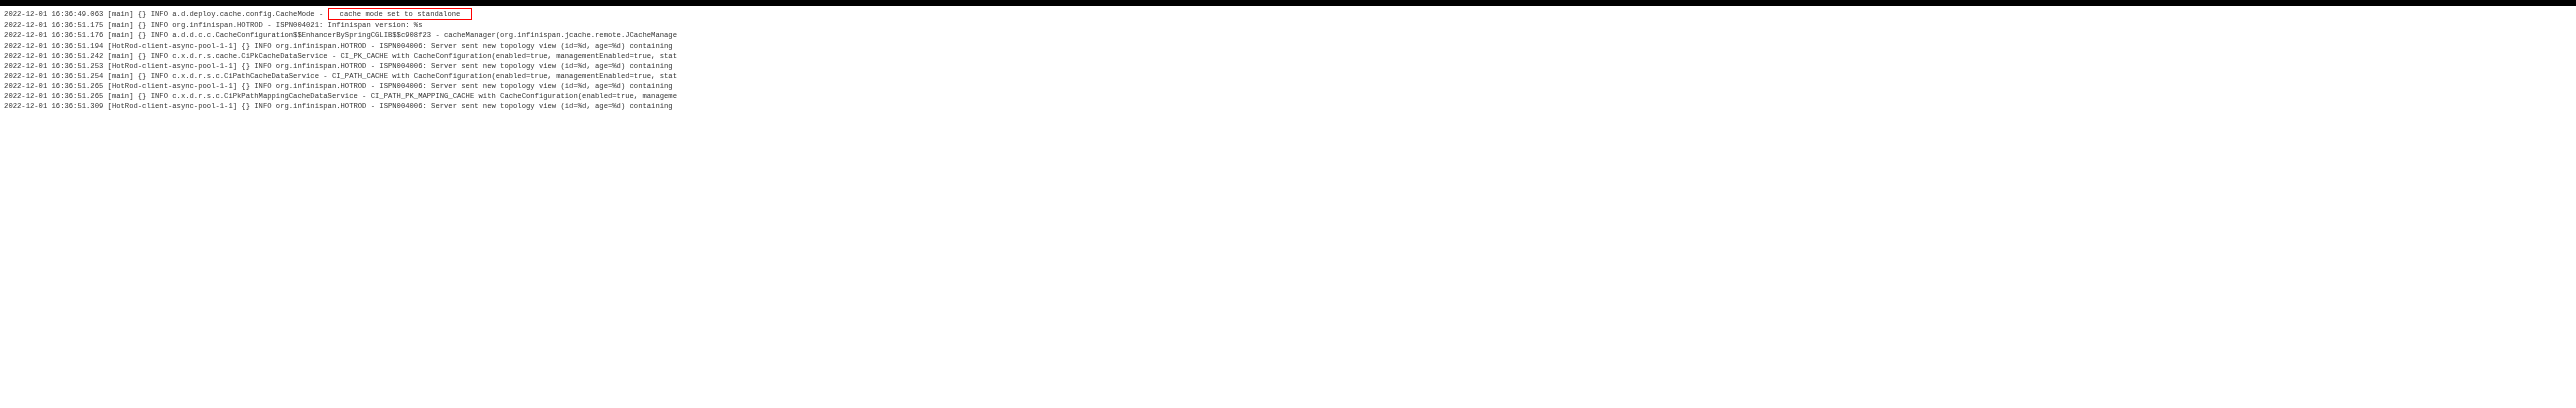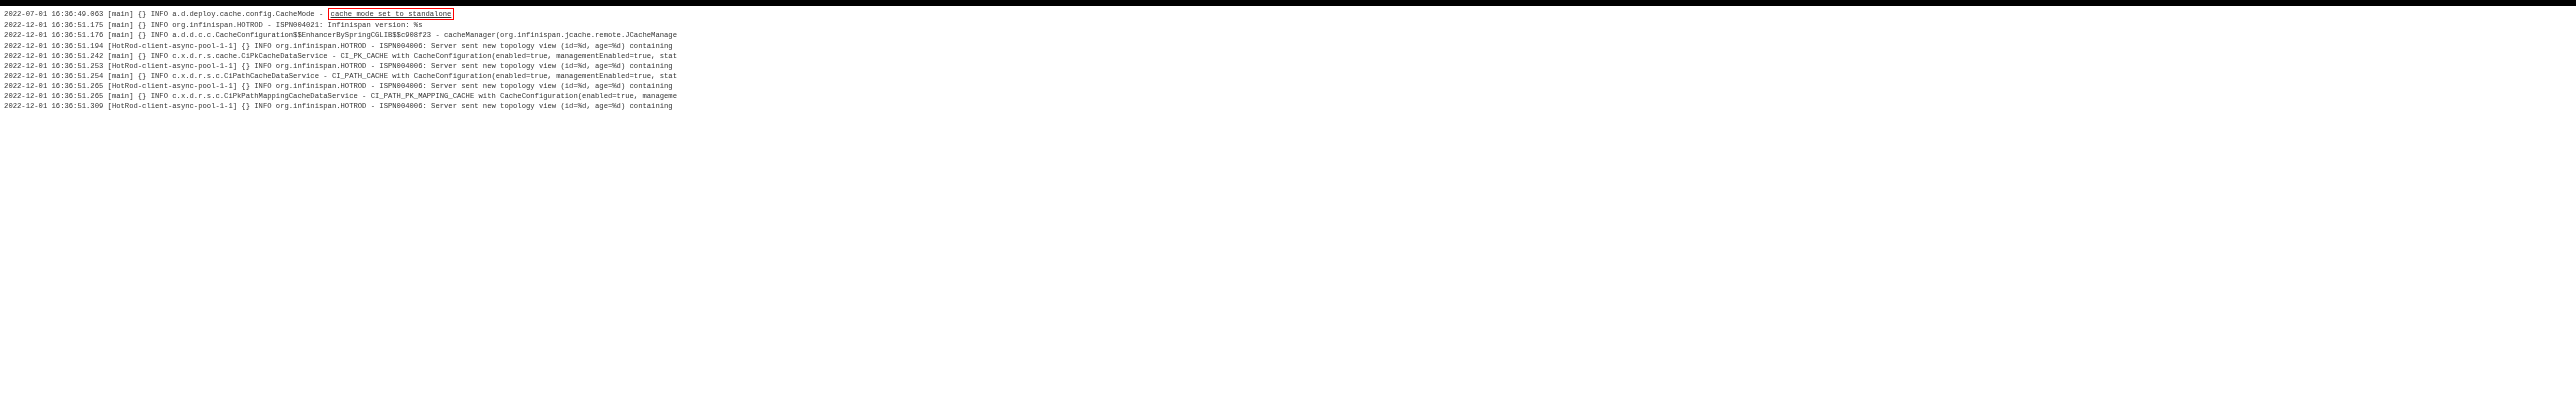--- a/index.html
+++ b/index.html
@@ -22,33 +22,32 @@
     .log-container {
       padding: 2.1px 4.1px;
       white-space: nowrap;
     }
     .log-line {
       line-height: 1.4;
       color: #333333;
     }
     .highlight-box {
       border: 1px solid #ff0000;
-      padding: 0 2px;
+      padding: 0 11px;
       display: inline-block;
-      text-decoration: underline;
     }
   </style>
 </head>
 <body>
 
 <div class="top-bar"></div>
 
 <div class="log-container">
   <div class="log-line">
-    <span>2022-07-01 16:36:49.063 [main] {} INFO  a.d.deploy.cache.config.CacheMode - </span><span class="highlight-box">cache mode set to standalone</span>
+    <span>2022-12-01 16:36:49.063 [main] {} INFO  a.d.deploy.cache.config.CacheMode - </span><span class="highlight-box">cache mode set to standalone</span>
   </div>
   <div class="log-line">2022-12-01 16:36:51.175 [main] {} INFO  org.infinispan.HOTROD - ISPN004021: Infinispan version: %s</div>
   <div class="log-line">2022-12-01 16:36:51.176 [main] {} INFO  a.d.d.c.c.CacheConfiguration$$EnhancerBySpringCGLIB$$c908f23 - cacheManager(org.infinispan.jcache.remote.JCacheManage</div>
   <div class="log-line">2022-12-01 16:36:51.194 [HotRod-client-async-pool-1-1] {} INFO  org.infinispan.HOTROD - ISPN004006: Server sent new topology view (id=%d, age=%d) containing</div>
   <div class="log-line">2022-12-01 16:36:51.242 [main] {} INFO  c.x.d.r.s.cache.CiPkCacheDataService - CI_PK_CACHE with CacheConfiguration(enabled=true, managementEnabled=true, stat</div>
   <div class="log-line">2022-12-01 16:36:51.253 [HotRod-client-async-pool-1-1] {} INFO  org.infinispan.HOTROD - ISPN004006: Server sent new topology view (id=%d, age=%d) containing</div>
   <div class="log-line">2022-12-01 16:36:51.254 [main] {} INFO  c.x.d.r.s.c.CiPathCacheDataService - CI_PATH_CACHE with CacheConfiguration(enabled=true, managementEnabled=true, stat</div>
   <div class="log-line">2022-12-01 16:36:51.265 [HotRod-client-async-pool-1-1] {} INFO  org.infinispan.HOTROD - ISPN004006: Server sent new topology view (id=%d, age=%d) containing</div>
   <div class="log-line">2022-12-01 16:36:51.265 [main] {} INFO  c.x.d.r.s.c.CiPkPathMappingCacheDataService - CI_PATH_PK_MAPPING_CACHE with CacheConfiguration(enabled=true, manageme</div>
   <div class="log-line">2022-12-01 16:36:51.309 [HotRod-client-async-pool-1-1] {} INFO  org.infinispan.HOTROD - ISPN004006: Server sent new topology view (id=%d, age=%d) containing</div>

